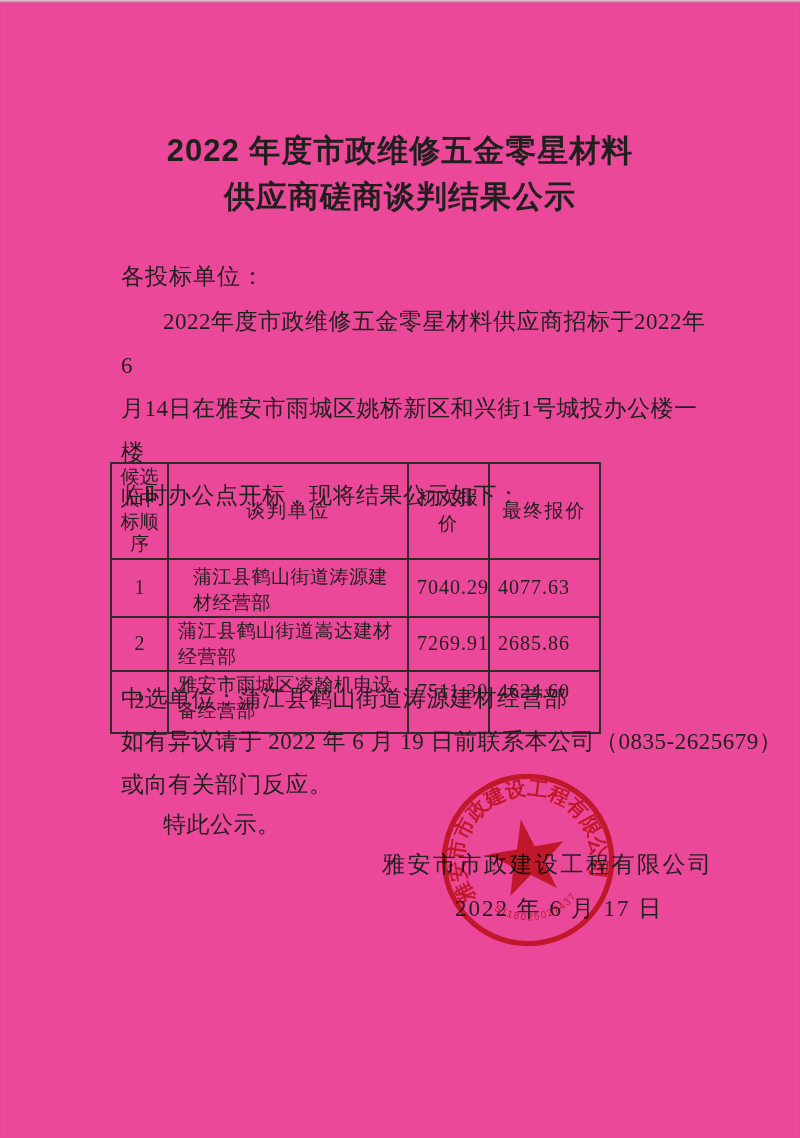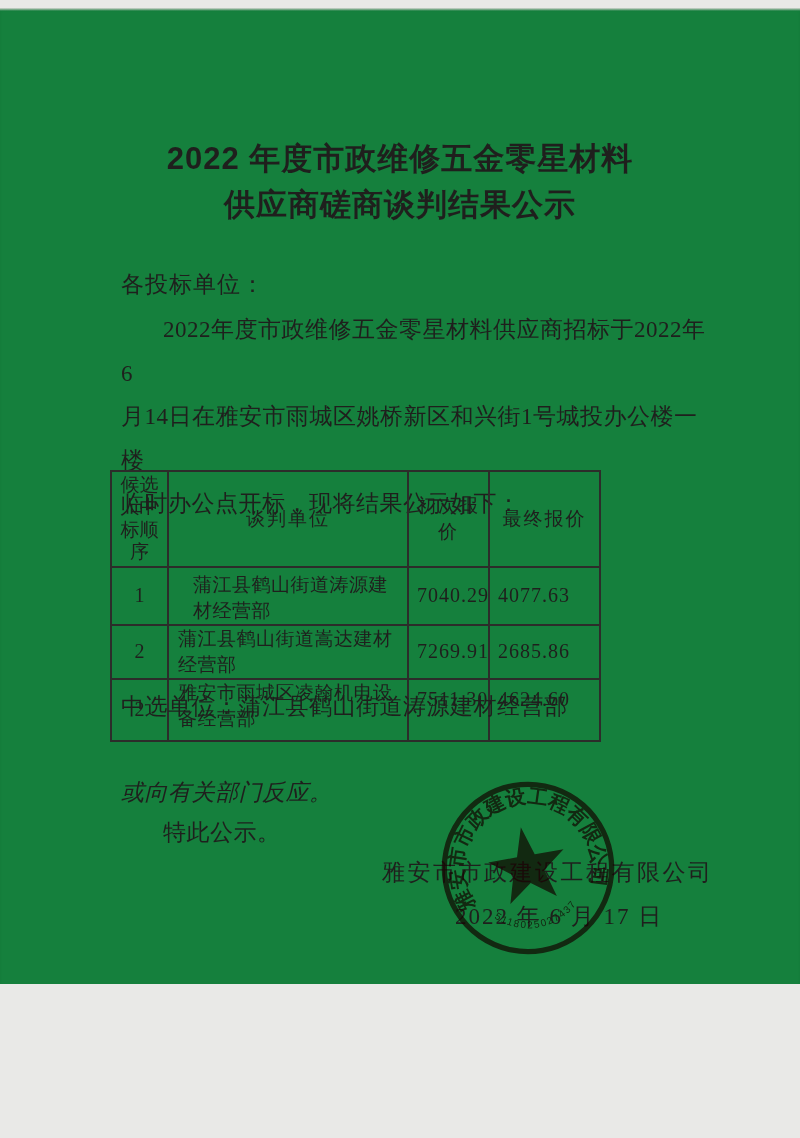--- a/index.html
+++ b/index.html
@@ -1,21 +1,21 @@
 <!DOCTYPE html>
 <html><head>
 <meta charset="utf-8">
 <style>
   * { margin:0; padding:0; box-sizing:border-box; }
   html,body { background:#e9e9e7; }
   .page {
     position:relative;
-    width:800px; height:976px;
-    margin:8px auto;
-    background:#15803d;
+    width:800px; height:1138px;
+    margin:0 auto;
+    background:#ec4899;
     color:#1f1f1d;
     font-family:"Liberation Serif", serif;
     overflow:hidden;
     box-shadow:inset 0 2px 3px rgba(0,0,0,0.06);
   }
   .scan-edge {
     position:absolute; top:0; left:0; width:100%; height:3px;
     background:linear-gradient(#d8d8d4, rgba(216,216,212,0));
   }
   .title {
@@ -53,21 +53,21 @@
   th.center-h { text-align:center; letter-spacing:2px; }
   td.rank { text-align:center; font-size:20px; }
   td.unit { text-align:left; padding-left:9px; letter-spacing:0.5px; }
   td.price { text-align:left; padding-left:8px; font-size:20px; letter-spacing:1px; }
   td.v-top { vertical-align:top; padding-top:4px;padding-left:24px; }
   td.v-bottom { vertical-align:bottom; padding-bottom:8px; }
   td.v-top-p { vertical-align:top; padding-top:8px; }
   .foot-line { position:absolute; left:121px; font-size:23px; letter-spacing:0.5px; }
   .selected   { top:683px; }
   .objection1 { top:726px; }
-  .objection2 { top:769px;font-style:italic; }
+  .objection2 { top:769px; }
   .closing    { top:809px; left:163px; }
   .company    { position:absolute; left:382px; top:849px; font-size:23px; letter-spacing:2.5px; }
   .docdate    { position:absolute; left:455px; top:893px; font-size:23px; letter-spacing:2px; }
   .stamp {
     position:absolute; left:438px; top:770px;
     width:180px; height:180px;
     transform:rotate(-10deg);
     mix-blend-mode:multiply;
     opacity:0.88;
   }
@@ -120,20 +120,21 @@
     <tr class="r3">
       <td class="rank">2</td>
       <td class="unit v-bottom">雅安市雨城区凌翰机电设备经营部</td>
       <td class="price v-top-p">7511.30</td>
       <td class="price v-top-p">4624.60</td>
     </tr>
   </tbody>
     </table>
 
   <div class="foot-line selected">中选单位：蒲江县鹤山街道涛源建材经营部</div>
+  <div class="foot-line objection1">如有异议请于 2022 年 6 月 19 日前联系本公司（0835-2625679）</div>
   <div class="foot-line objection2">或向有关部门反应。</div>
   <div class="foot-line closing">特此公示。</div>
 
   <div class="company">雅安市市政建设工程有限公司</div>
   <div class="docdate">2022 年 6 月 17 日</div>
 
   <svg class="stamp" viewBox="0 0 170 170" xmlns="http://www.w3.org/2000/svg">
     <circle cx="85" cy="85" r="79" fill="none" stroke="#cb392c" stroke-width="5"></circle>
     <polygon fill="#cb392c" points="85,46 93.5,73.3 121.1,73.3 99.8,89.5 107.3,115.7 85,99.5 62.7,115.7 70.2,89.5 48.9,73.3 76.5,73.3"></polygon>
     <defs>

